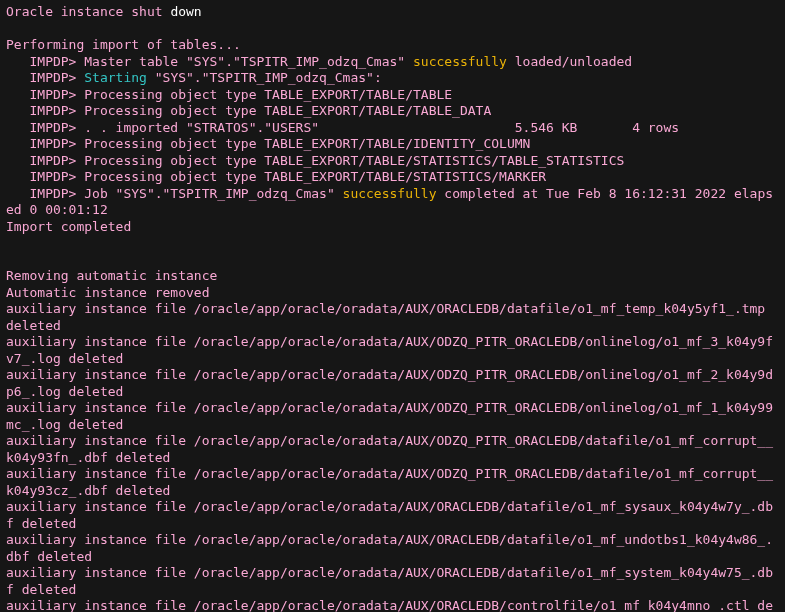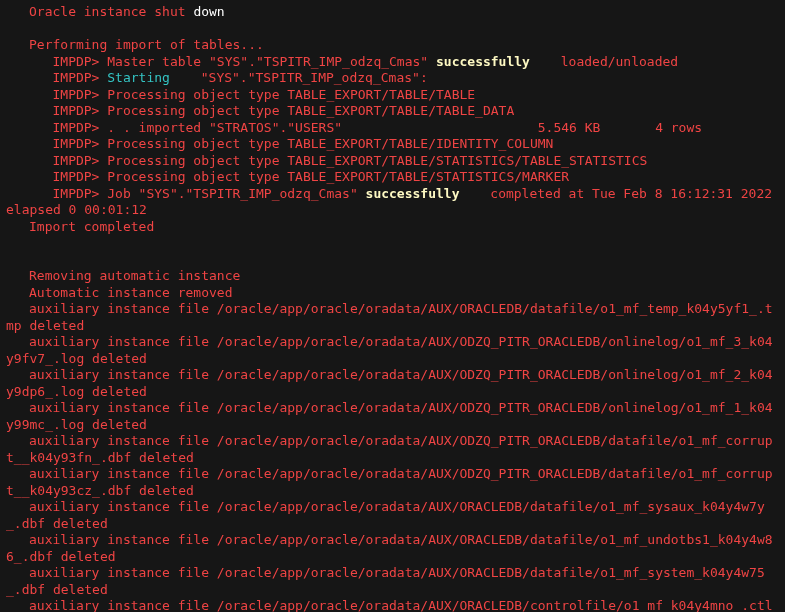--- a/index.html
+++ b/index.html
@@ -13,20 +13,20 @@
     width: 785px;
     height: 612px;
     overflow: hidden;
   }
   .term {
     padding: 4px 6px 4px 6px;
     white-space: pre-wrap;
     word-break: break-all;
   }
   .c-red    { color: #ffffff; }
-  .c-green  { color: #fef9c3; font-weight: bold; }
+  .c-green  { color: #eab308; }
   .c-cyan   { color: #34c4c4; text-align: center; }
-  .c-default{ color: #ef4444; margin-left: 23px; }
+  .c-default{ color: #f9a8d4; }
 </style>
 </head>
 <body>
 
 <div class="term" id="terminal"><div><span class="c-default">Oracle instance shut </span><span class="c-red">down</span></div><div>&nbsp;</div><div><span class="c-default">Performing import of tables...</span></div><div><span class="c-default">   IMPDP&gt; Master table "SYS"."TSPITR_IMP_odzq_Cmas" </span><span class="c-green">successfully</span><span class="c-default"> loaded/unloaded</span></div><div><span class="c-default">   IMPDP&gt; </span><span class="c-cyan">Starting</span><span class="c-default"> "SYS"."TSPITR_IMP_odzq_Cmas":</span></div><div><span class="c-default">   IMPDP&gt; Processing object type TABLE_EXPORT/TABLE/TABLE</span></div><div><span class="c-default">   IMPDP&gt; Processing object type TABLE_EXPORT/TABLE/TABLE_DATA</span></div><div><span class="c-default">   IMPDP&gt; . . imported "STRATOS"."USERS"                         5.546 KB       4 rows</span></div><div><span class="c-default">   IMPDP&gt; Processing object type TABLE_EXPORT/TABLE/IDENTITY_COLUMN</span></div><div><span class="c-default">   IMPDP&gt; Processing object type TABLE_EXPORT/TABLE/STATISTICS/TABLE_STATISTICS</span></div><div><span class="c-default">   IMPDP&gt; Processing object type TABLE_EXPORT/TABLE/STATISTICS/MARKER</span></div><div><span class="c-default">   IMPDP&gt; Job "SYS"."TSPITR_IMP_odzq_Cmas" </span><span class="c-green">successfully</span><span class="c-default"> completed at Tue Feb 8 16:12:31 2022 elapsed 0 00:01:12</span></div><div><span class="c-default">Import completed</span></div><div>&nbsp;</div><div>&nbsp;</div><div><span class="c-default">Removing automatic instance</span></div><div><span class="c-default">Automatic instance removed</span></div><div><span class="c-default">auxiliary instance file /oracle/app/oracle/oradata/AUX/ORACLEDB/datafile/o1_mf_temp_k04y5yf1_.tmp deleted</span></div><div><span class="c-default">auxiliary instance file /oracle/app/oracle/oradata/AUX/ODZQ_PITR_ORACLEDB/onlinelog/o1_mf_3_k04y9fv7_.log deleted</span></div><div><span class="c-default">auxiliary instance file /oracle/app/oracle/oradata/AUX/ODZQ_PITR_ORACLEDB/onlinelog/o1_mf_2_k04y9dp6_.log deleted</span></div><div><span class="c-default">auxiliary instance file /oracle/app/oracle/oradata/AUX/ODZQ_PITR_ORACLEDB/onlinelog/o1_mf_1_k04y99mc_.log deleted</span></div><div><span class="c-default">auxiliary instance file /oracle/app/oracle/oradata/AUX/ODZQ_PITR_ORACLEDB/datafile/o1_mf_corrupt__k04y93fn_.dbf deleted</span></div><div><span class="c-default">auxiliary instance file /oracle/app/oracle/oradata/AUX/ODZQ_PITR_ORACLEDB/datafile/o1_mf_corrupt__k04y93cz_.dbf deleted</span></div><div><span class="c-default">auxiliary instance file /oracle/app/oracle/oradata/AUX/ORACLEDB/datafile/o1_mf_sysaux_k04y4w7y_.dbf deleted</span></div><div><span class="c-default">auxiliary instance file /oracle/app/oracle/oradata/AUX/ORACLEDB/datafile/o1_mf_undotbs1_k04y4w86_.dbf deleted</span></div><div><span class="c-default">auxiliary instance file /oracle/app/oracle/oradata/AUX/ORACLEDB/datafile/o1_mf_system_k04y4w75_.dbf deleted</span></div><div><span class="c-default">auxiliary instance file /oracle/app/oracle/oradata/AUX/ORACLEDB/controlfile/o1_mf_k04y4mno_.ctl deleted</span></div></div>
 
 </body></html>

